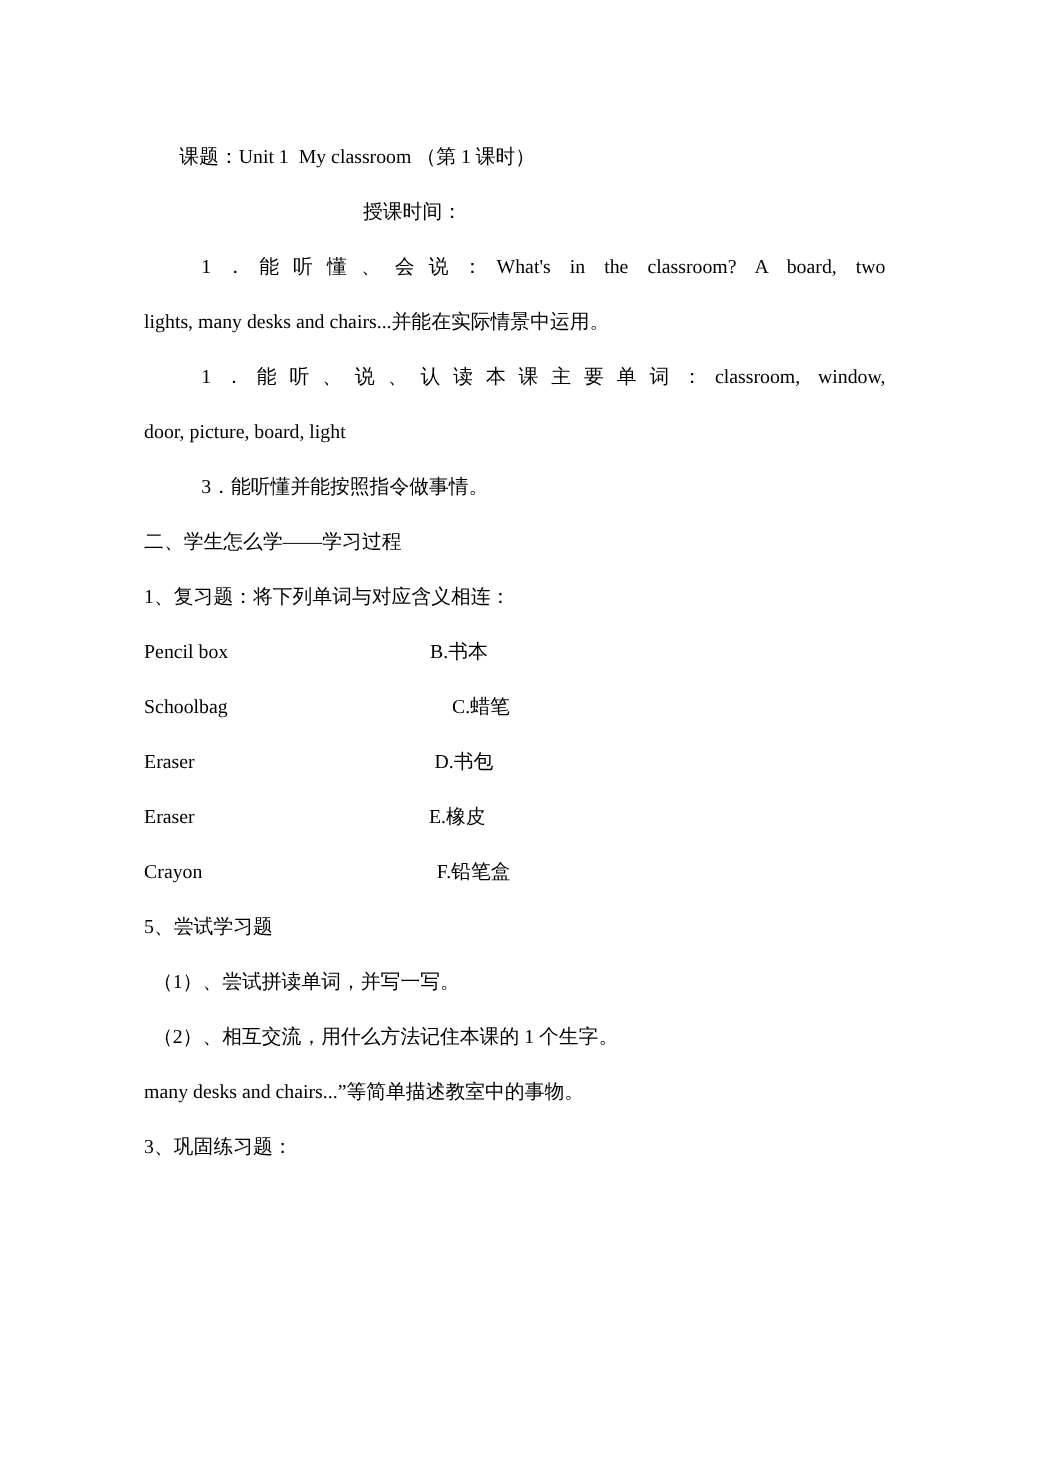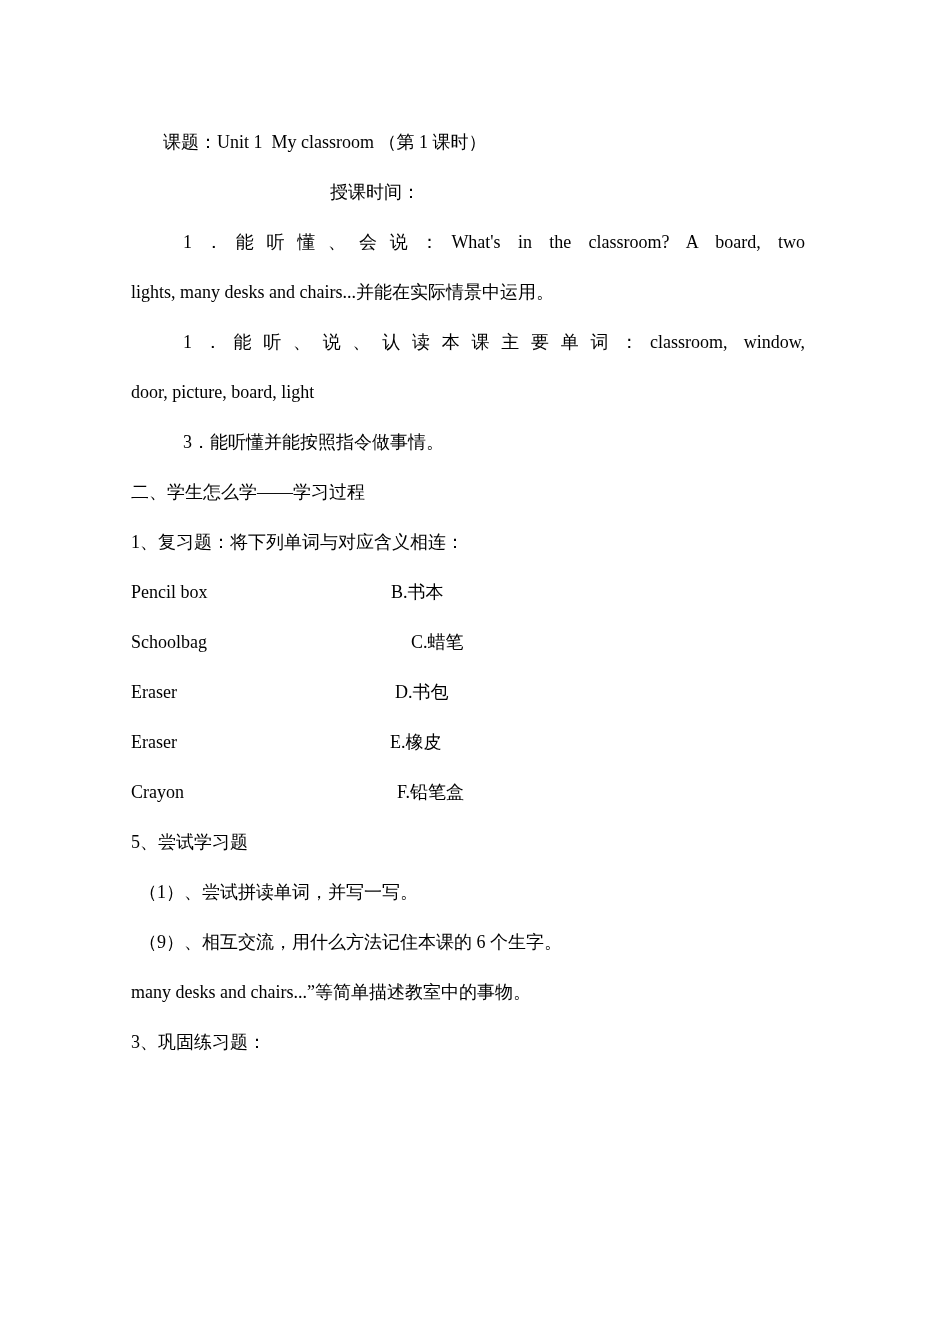--- a/index.html
+++ b/index.html
@@ -75,18 +75,18 @@
 
   <div class="line pair-row"><span class="pair-word">Eraser</span><span class="pair-option">D.书包</span></div>
 
   <div class="line pair-row"><span class="pair-word">Eraser</span><span class="pair-option">E.橡皮</span></div>
 
   <div class="line pair-row"><span class="pair-word">Crayon</span><span class="pair-option">F.铅笔盒</span></div>
 </div>
 
   <div class="line">5、尝试学习题</div>
   <div class="line paren-line">（1）、尝试拼读单词，并写一写。</div>
-  <div class="line paren-line">（9）、相互交流，用什么方法记住本课的 6 个生字。</div>
+  <div class="line paren-line">（2）、相互交流，用什么方法记住本课的 1 个生字。</div>
   <div class="line">many desks and chairs...”等简单描述教室中的事物。</div>
 
   <div class="line">3、巩固练习题：</div>
 
 </div>
 
 </body></html>

